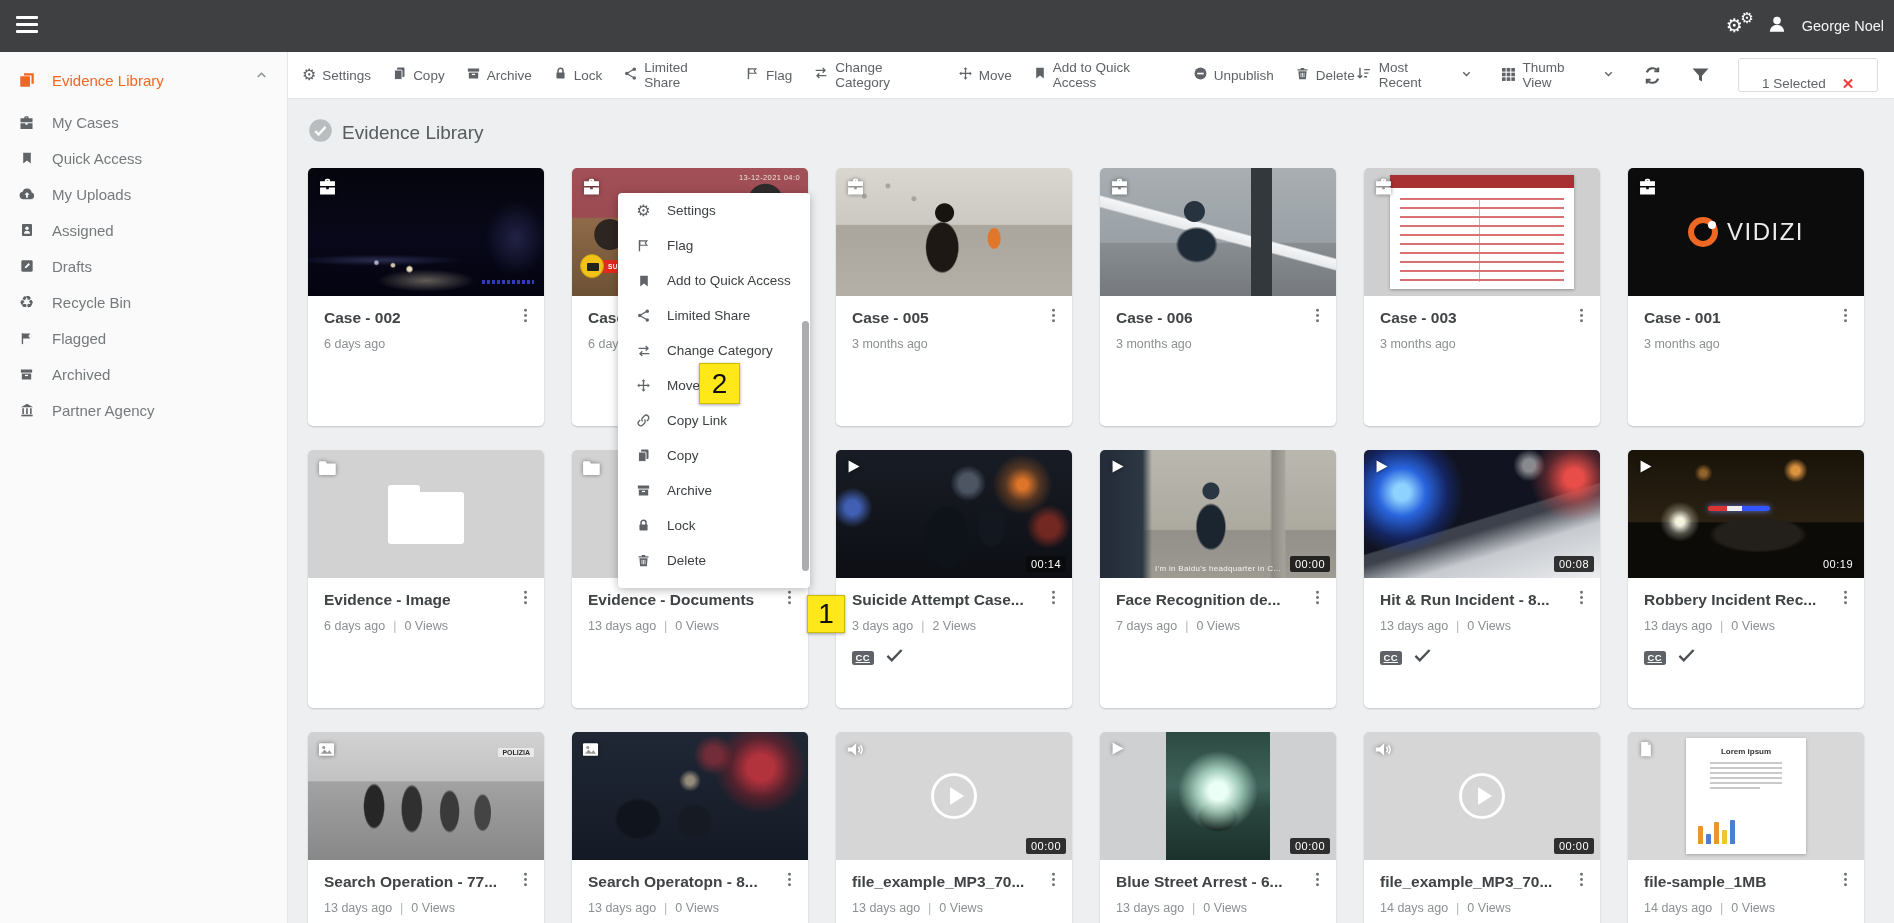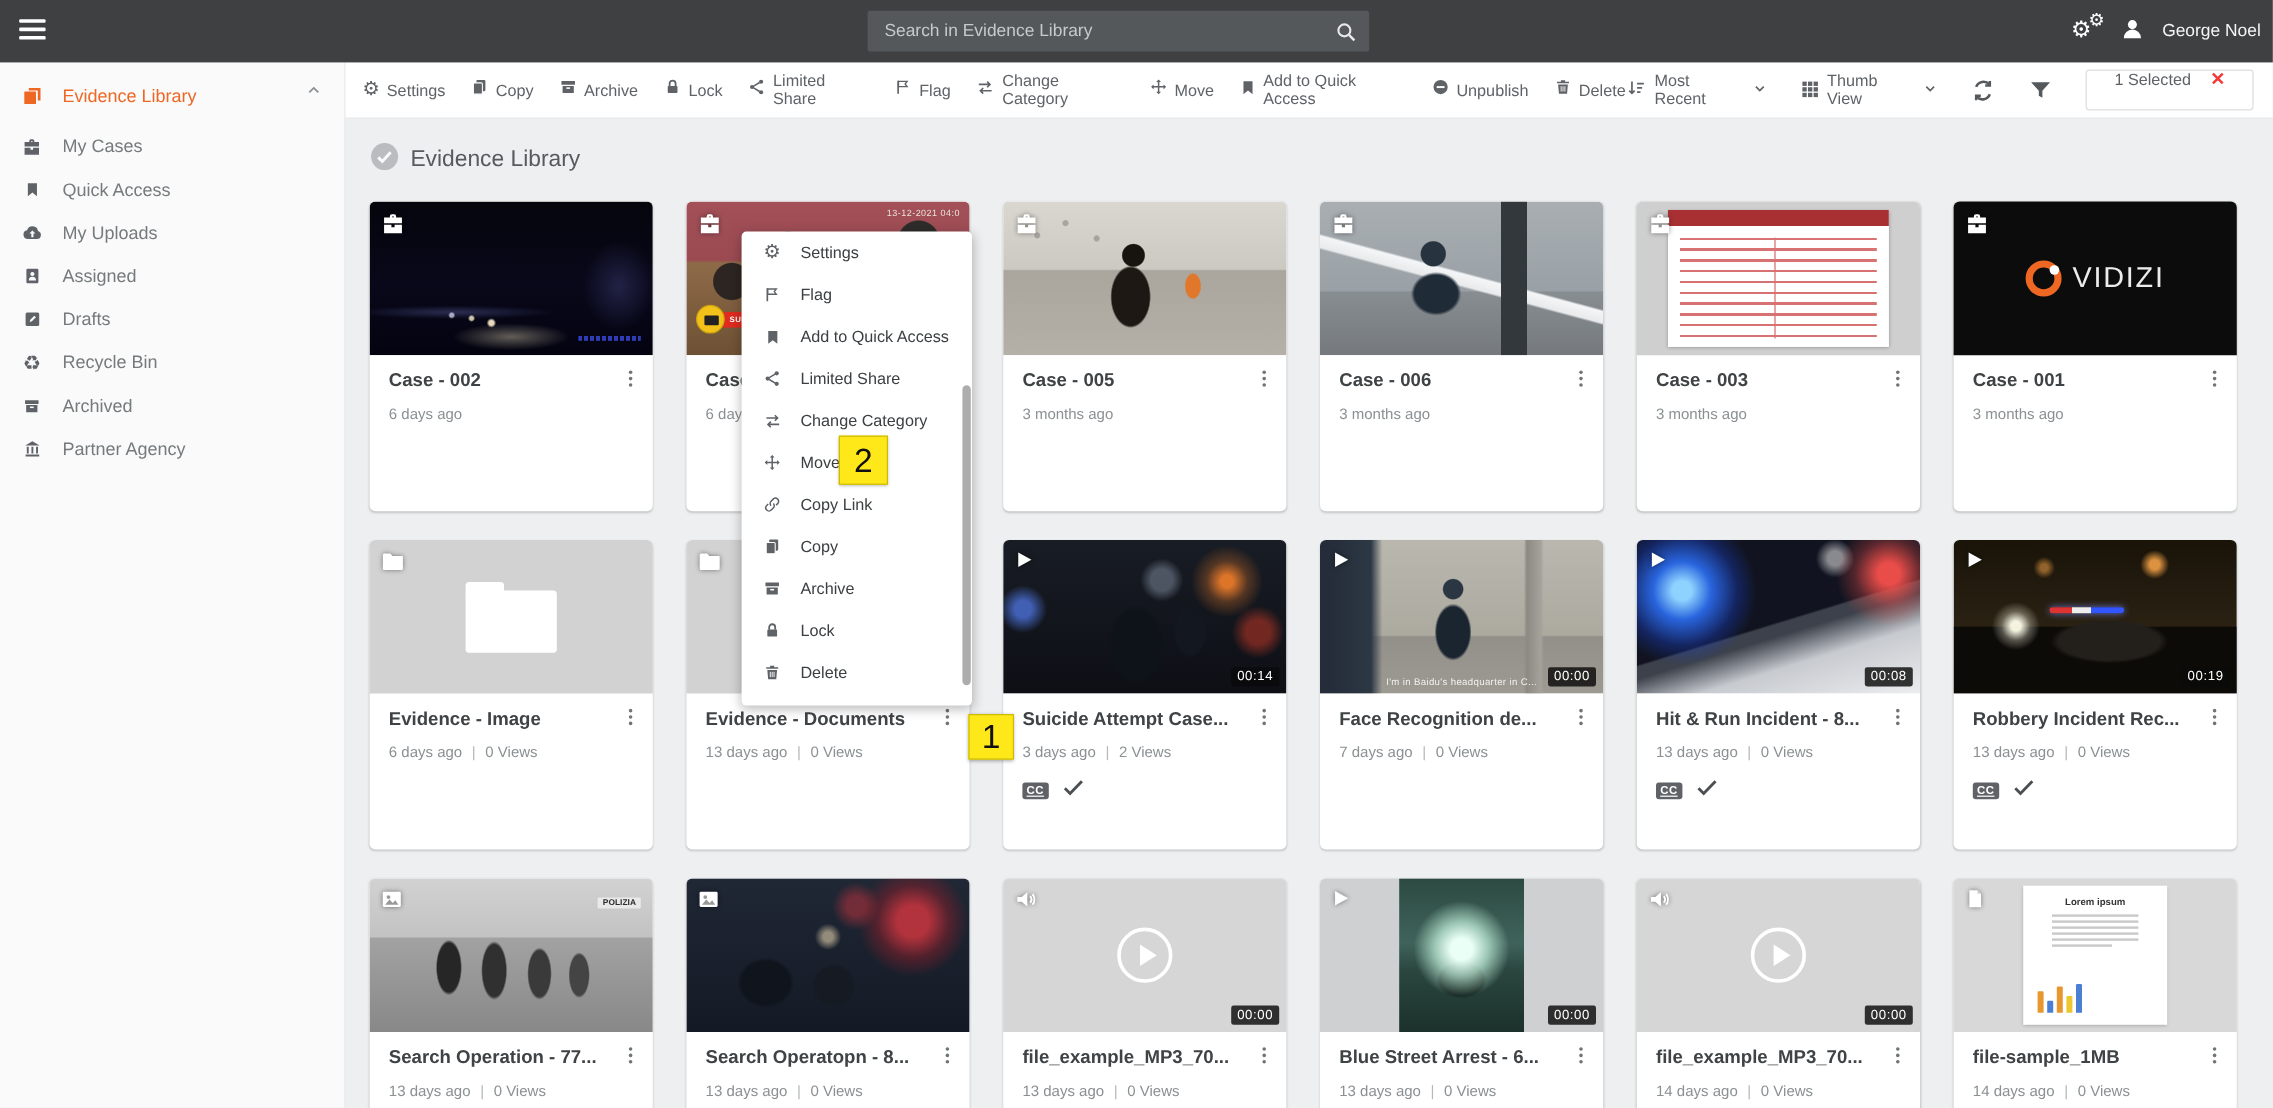--- a/index.html
+++ b/index.html
@@ -31,21 +31,21 @@
   .caret-up { position:absolute; right:18px; top:16px; cursor:pointer; }
 
   
   .toolbar { position:absolute; left:288px; top:52px; width:1606px; height:47px; background:#fff; border-bottom:1px solid #e2e4e5; display:flex; align-items:center; padding:0 16px 0 14px; z-index:10; }
   .tool-actions { display:flex; align-items:center; gap:21px; }
   .tool-act { display:flex; align-items:center; gap:6px; cursor:pointer; color:#5f6368; }
   .tool-act .lbl { font-size:13.5px; }
   .tool-right { margin-left:auto; display:flex; align-items:center; gap:27px; }
   .drop { display:flex; align-items:center; gap:7px; cursor:pointer; color:#5f6368; font-size:13.5px; }
   .iconbtn { cursor:pointer; display:flex; align-items:center; color:#55595c; }
-  .selbox { width:142px; height:34px; background:#fff; border:1px solid #ddd; border-radius:3px; display:flex; align-items:flex-start; justify-content:center; gap:16px; }
+  .selbox { width:142px; height:34px; background:#fff; border:1px solid #ddd; border-radius:3px; display:flex; align-items:flex-end; justify-content:center; gap:16px; }
   .selbox .lbl { font-size:13.5px; color:#5f6368; }
   .selbox .x { color:#f23b3b; font-size:15px; font-weight:bold; cursor:pointer; line-height:1; }
 
   
   .content { position:absolute; left:288px; top:99px; width:1606px; height:824px; background:#edeff0; }
   .page-header { position:absolute; left:19px; top:18px; display:flex; align-items:center; gap:8px; }
   .page-header h1 { font-size:19px; color:#565b5e; font-weight:500; }
 
   .grid { position:absolute; left:20px; top:69px; display:grid; grid-template-columns:repeat(6,236px); grid-auto-rows:258px; gap:24px 28px; }
   .card { background:#fff; border-radius:5px; box-shadow:0 1px 2px rgba(0,0,0,.18); position:relative; }
@@ -190,29 +190,20 @@
 </style>
 </head>
 <body>
 
 <div class="topbar">
   <button class="hamburger">
       <span></span>
       <span></span>
       <span></span>
     </button>
-  <div class="searchwrap">
-    <input placeholder="Search in Evidence Library" style="">
-    <span class="searchbtn">
-      <svg width="19" height="19" viewBox="0 0 24 24" fill="none">
-          <circle cx="10.5" cy="10.5" r="6.3" stroke="#e8eaea" stroke-width="2.2"></circle>
-          <path d="M15.3 15.3L21 21" stroke="#e8eaea" stroke-width="2.6"></path>
-        </svg>
-    </span>
-  </div>
   <div class="tb-right">
     <span class="gearpair">
       <span class="gearchar white" style="position:absolute;left:0;top:2px;">⚙</span>
       <span class="gearchar small white" style="position:absolute;right:-2px;top:-4px;">⚙</span>
     </span>
     <span>
       <svg width="22" height="22" viewBox="0 0 24 24">
           <circle cx="12" cy="8.2" r="4.1" fill="#fff"></circle>
           <path d="M4.2 20.5a7.8 7.8 0 0115.6 0z" fill="#fff"></path>
         </svg>
@@ -274,20 +265,29 @@
             <path d="M8.5 15.5l.9-2.9 5-5 2 2-5 5z" fill="#fafafa"></path>
           </svg>
         </span>
         <span class="lbl">Drafts</span>
       </div>
       <div class="side-item">
         <span class="ic">
           <span style="font-size:17px;line-height:1;color:#5f6368">♻</span>
         </span>
         <span class="lbl">Recycle Bin</span>
+      </div>
+      <div class="side-item">
+        <span class="ic">
+          <svg width="15" height="15" viewBox="0 0 24 24">
+            <path d="M5.5 21V3.5" stroke="#5f6368" stroke-width="2.2"></path>
+            <path d="M6 4h12l-3 4 3 4H6z" fill="#5f6368"></path>
+          </svg>
+        </span>
+        <span class="lbl">Flagged</span>
       </div>
       <div class="side-item">
         <span class="ic">
           <svg width="15" height="15" viewBox="0 0 24 24">
             <path d="M3 4h18v5H3z" fill="#5f6368"></path>
             <path d="M4.5 10.5h15V20h-15z" fill="#5f6368"></path>
             <rect x="9.5" y="12.5" width="5" height="2" fill="#fff"></rect>
           </svg>
         </span>
         <span class="lbl">Archived</span>

